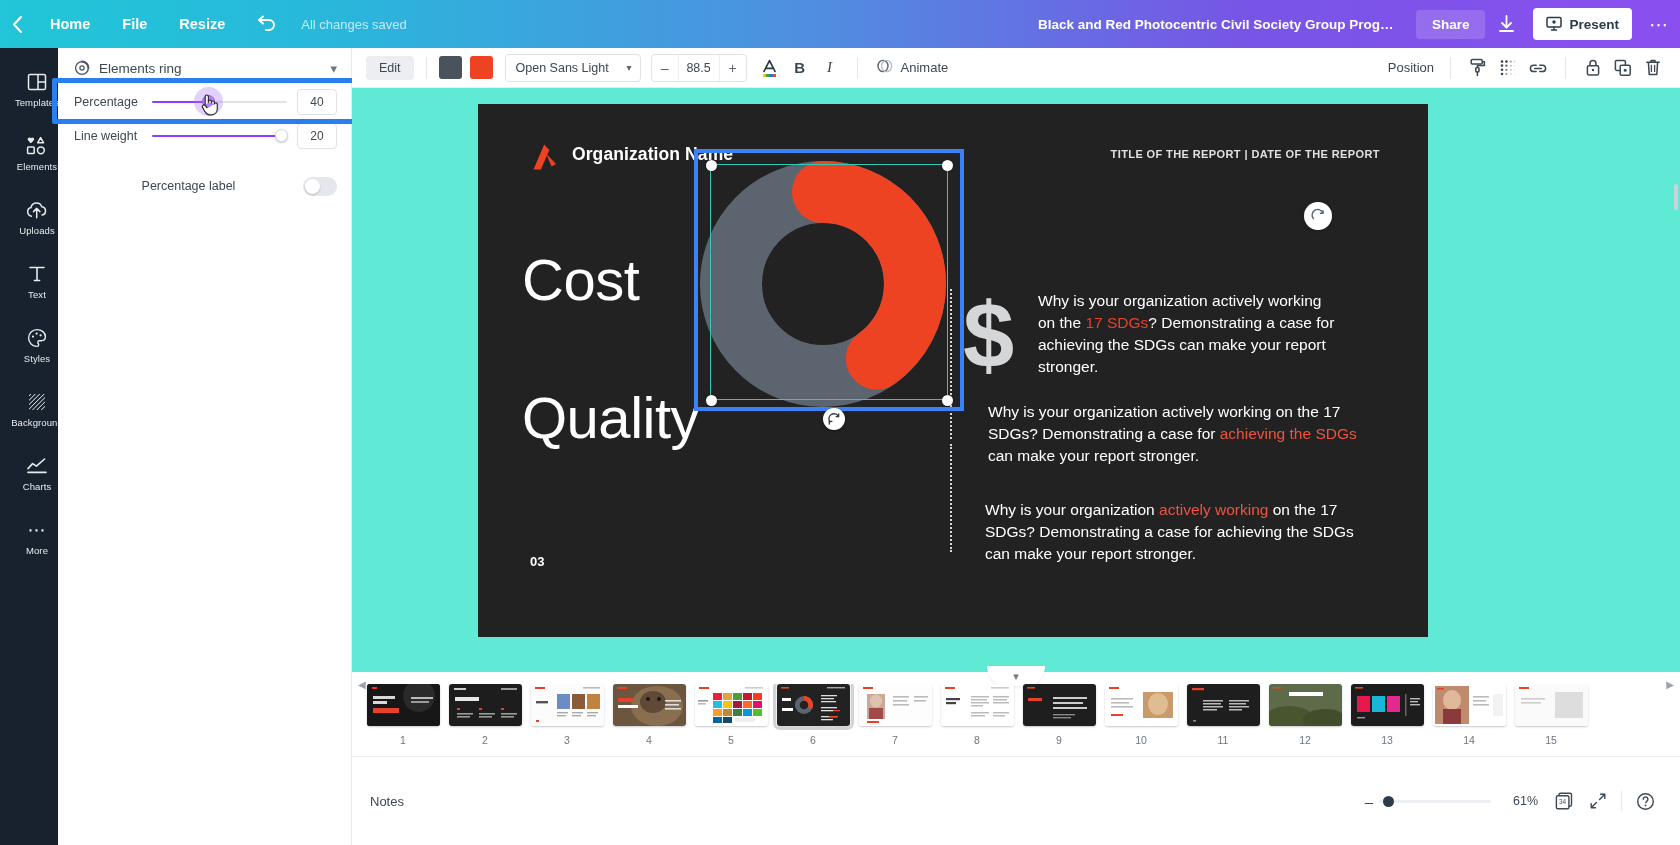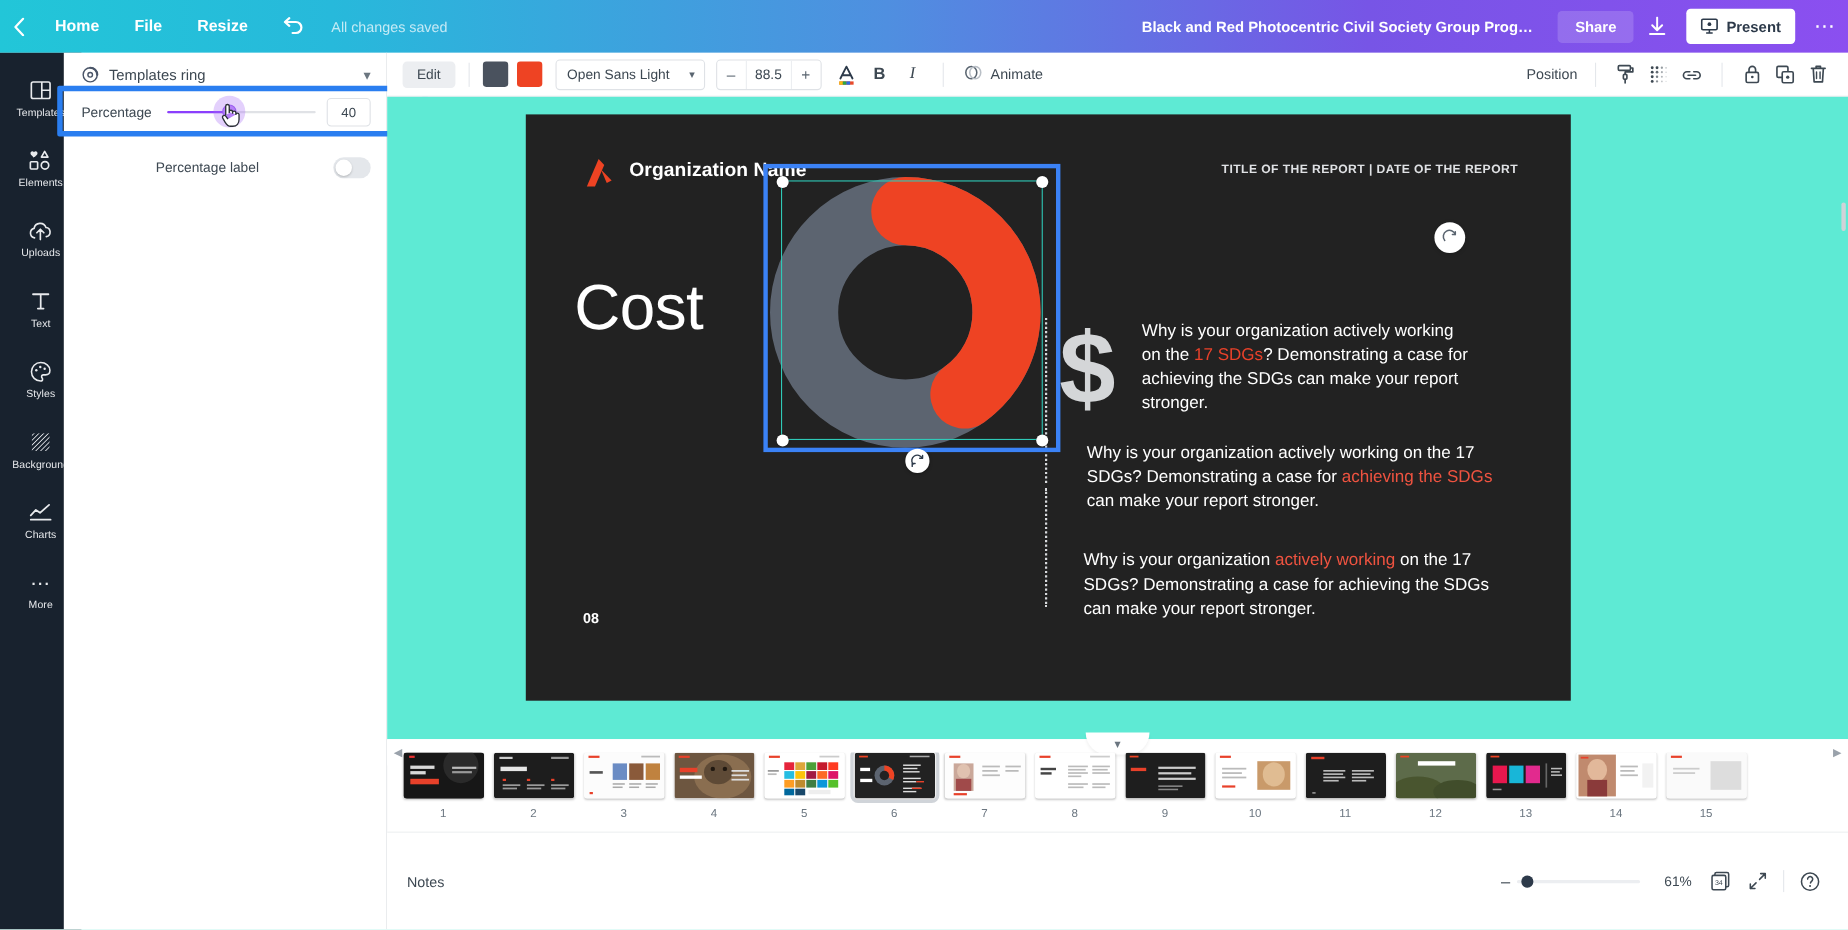--- a/index.html
+++ b/index.html
@@ -411,34 +411,43 @@
 
   <div class="panel">
     <div class="panel-head">
       <span class="panel-head-ico">
         <svg width="16" height="16" viewBox="0 0 16 16">
             <circle cx="8" cy="8" r="6.4" stroke="#4a5568" stroke-width="1.3" fill="none"></circle>
             <path d="M8 1.6a6.4 6.4 0 016.4 6.4" stroke="#4a5568" stroke-width="2" fill="none" stroke-linecap="round"></path>
             <circle cx="8" cy="8" r="2.1" stroke="#4a5568" stroke-width="1.3" fill="none"></circle>
           </svg>
       </span>
-      <span class="panel-head-title">Templates ring</span>
+      <span class="panel-head-title">Elements ring</span>
       <span class="panel-chev">▾</span>
     </div>
 
     <div class="prow">
       <span class="prow-lbl">Percentage</span>
       <span class="slider-wrap">
         <span class="slider-track"></span>
         <span class="slider-fill" style="width:40%"></span>
         <span class="slider-knob active" style="left:37%"></span>
       </span>
       <span class="num-box">40</span>
     </div>
 
+    <div class="prow">
+      <span class="prow-lbl">Line weight</span>
+      <span class="slider-wrap">
+        <span class="slider-track"></span>
+        <span class="slider-fill" style="width:100%"></span>
+        <span class="slider-knob" style="left:calc(100% - 12px)"></span>
+      </span>
+      <span class="num-box">20</span>
+    </div>
 
     <div class="toggle-row" style="margin-top:12px">
       <span class="toggle-lbl">Percentage label</span>
       <span class="tgl off">
           <span class="dot"></span>
         </span>
     </div>
 
   </div>
 
@@ -553,21 +562,22 @@
       <span class="org-logo">
         <svg width="30" height="30" viewBox="0 0 30 30">
             <path d="M14.2 2.5L3.5 27.5h7.4l8.4-19.6z" fill="#ee4323"></path>
             <path d="M16.2 11.8l5.4 12.6 4.4-2.4z" fill="#ee4323"></path>
           </svg>
       </span>
       <div class="org-name">Organization Name</div>
       <div class="rep-title">TITLE OF THE REPORT | DATE OF THE REPORT</div>
 
       <div class="big-word w1">Cost</div>
-      <div class="pagenum">08</div>
+      <div class="big-word w2">Quality</div>
+      <div class="pagenum">03</div>
 
       <div class="ring-holder">
         <svg width="254" height="254" viewBox="0 0 254 254">
           <circle cx="127" cy="127" r="92" fill="none" stroke="#5c6470" stroke-width="62"></circle>
           <circle cx="127" cy="127" r="92" fill="none" stroke="#ee4323" stroke-width="62" stroke-linecap="round" stroke-dasharray="231.2 346.8" transform="rotate(-90 127 127)"></circle>
         </svg>
       </div>
 
       <div class="guide-v" style="left:472px; top:185px; height:150px;"></div>
       <div class="guide-v" style="left:472px; top:340px; height:108px;"></div>

